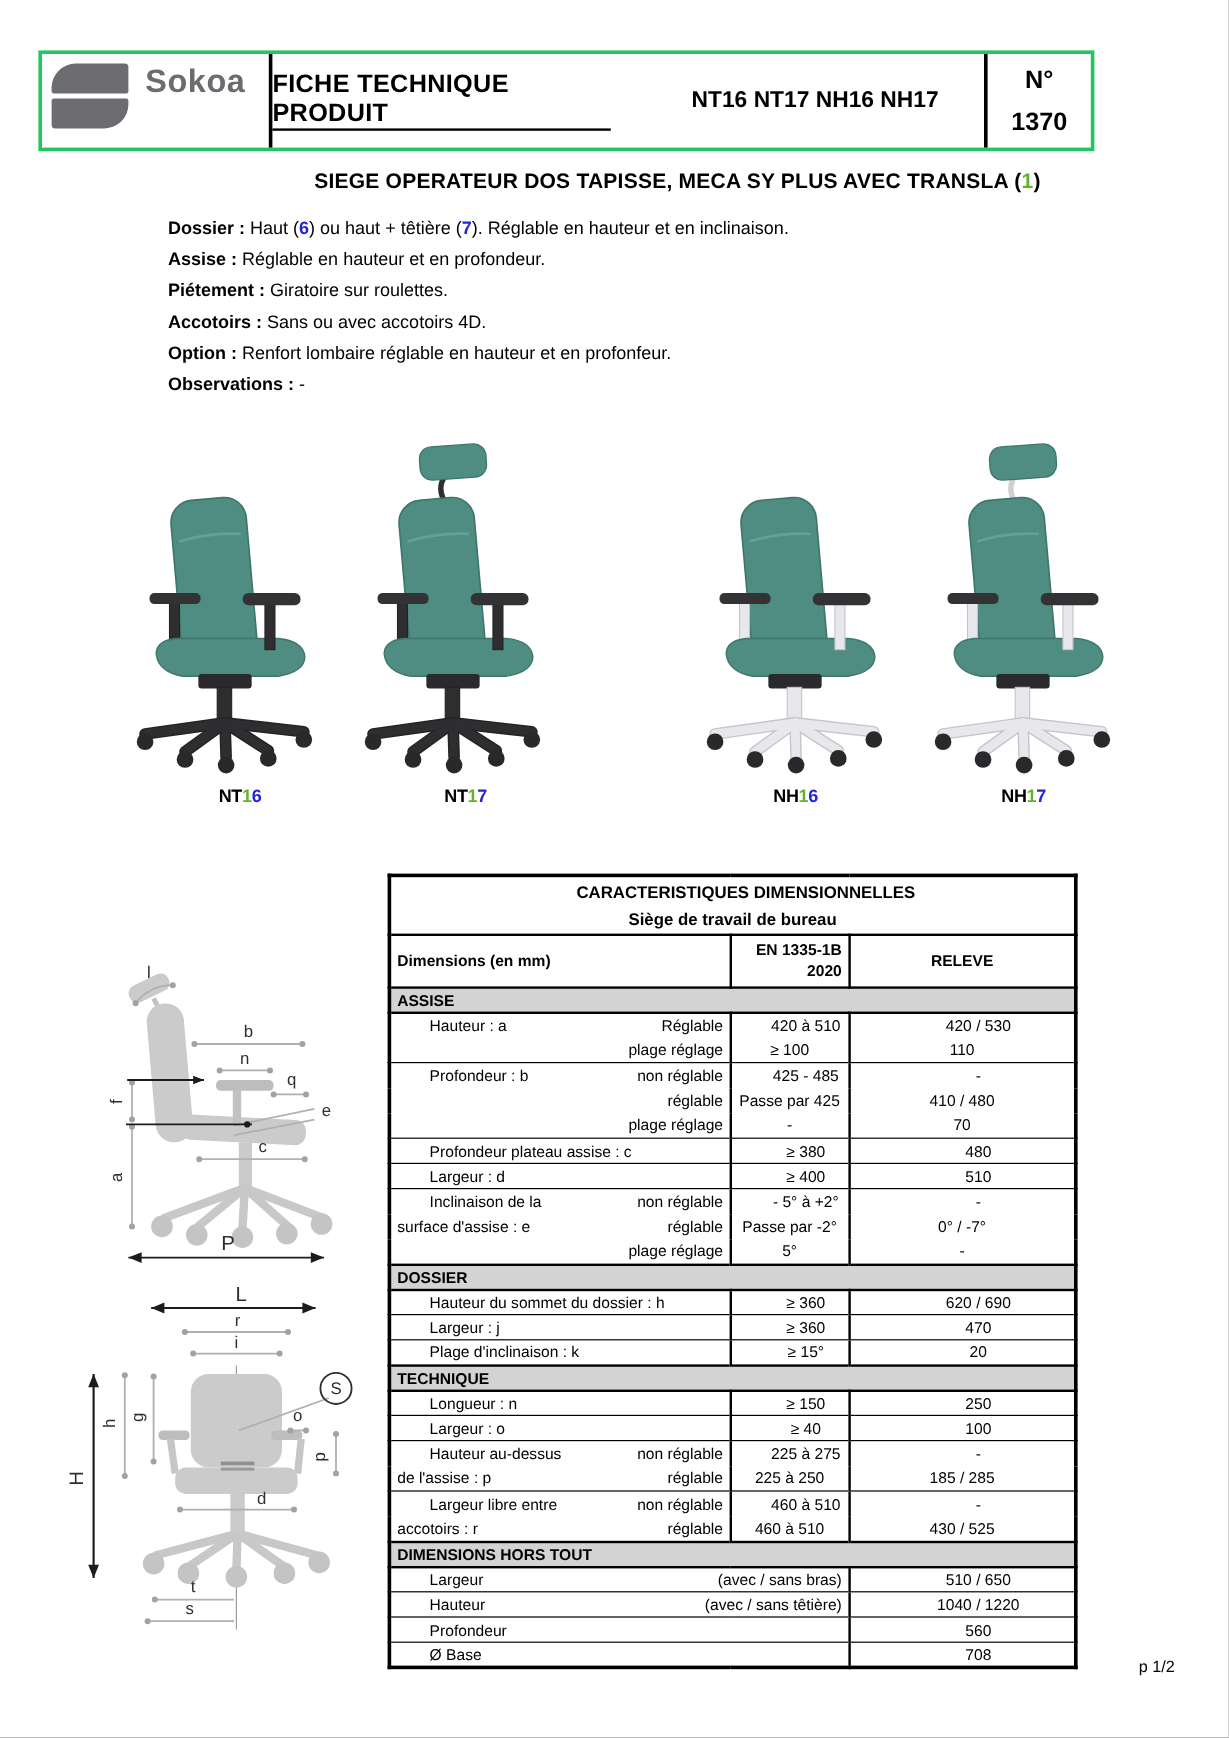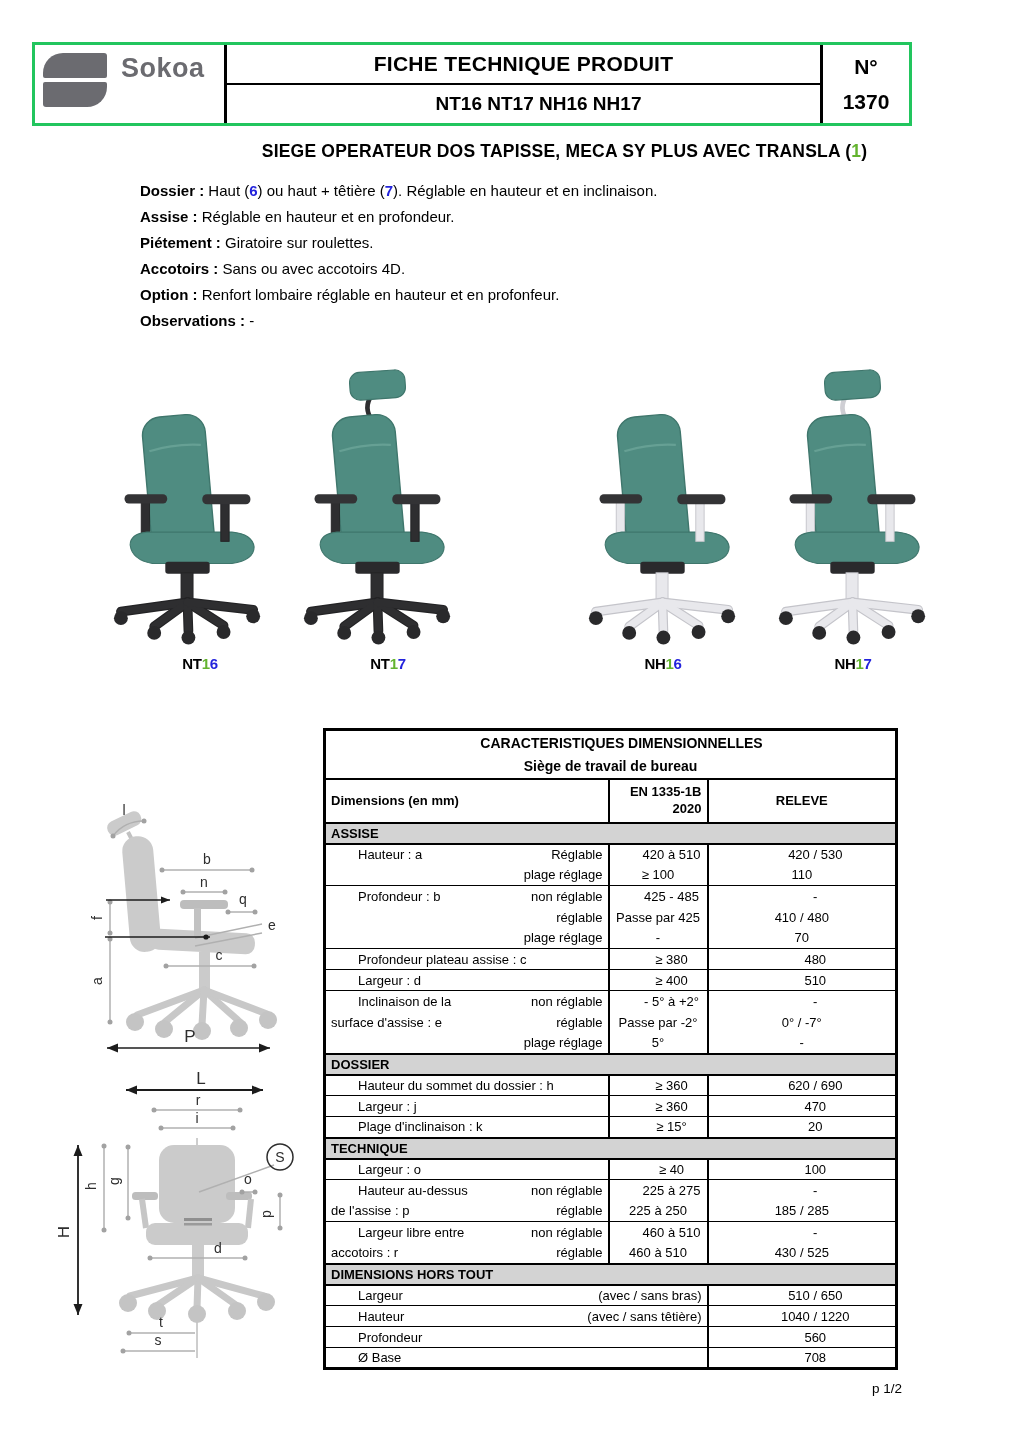--- a/index.html
+++ b/index.html
@@ -10,21 +10,21 @@
   .header-box{position:absolute;left:32px;top:42px;width:880px;height:84px;
               border:3px solid #22c55e;display:flex;box-sizing:border-box;}
   .logo-cell{width:192px;border-right:3px solid #000;box-sizing:border-box;
              display:flex;align-items:flex-start;padding:6px 8px;}
   .logo-mark{width:72px;height:58px;position:relative;flex:0 0 auto;}
   .logo-top{position:absolute;left:0;top:2px;width:64px;height:25px;background:var(--logo-gray);
             border-radius:20px 3px 2px 2px;}
   .logo-bot{position:absolute;left:0;top:31px;width:64px;height:25px;background:var(--logo-gray);
             border-radius:2px 2px 20px 3px;}
   .logo-text{font-weight:bold;font-size:27px;color:var(--logo-gray);margin-left:6px;margin-top:2px;letter-spacing:.5px;}
-  .title-cell{flex:1;border-right:3px solid #000;box-sizing:border-box;display:flex;flex-direction:column;}
+  .title-cell{flex:1;border-right:3px solid #000;box-sizing:border-box;display:flex;flex-direction:row;align-items:center;}
   .title-row{flex:1;display:flex;align-items:center;justify-content:center;
              font-weight:bold;font-size:21px;border-bottom:2.5px solid #000;letter-spacing:.3px;}
   .models-row{flex:1;display:flex;align-items:center;justify-content:center;font-weight:bold;font-size:19px;padding-left:30px;}
   .num-cell{width:86px;display:flex;flex-direction:column;align-items:center;justify-content:space-around;
             font-weight:bold;font-size:21px;padding:4px 0;}
 
   
   .product-title{position:absolute;left:105px;right:0;top:141px;text-align:center;
                  font-weight:bold;font-size:17.5px;letter-spacing:.2px;}
   .green-d{color:var(--accent-green);}
@@ -56,21 +56,21 @@
   tr.section td{background:var(--section-gray);font-weight:bold;
                 border-top:2px solid #000;border-bottom:2px solid #000;}
   tr.gfirst td{border-top:1.8px solid #000;padding-left:32px;}
   td.lc1{border-right:2px solid #000;}
   td.lc2{border-right:2.5px solid #000;text-align:center;}
   td.lc3{text-align:center;}
   td.mc{border-right:2.5px solid #000;}
   .lblrow{display:flex;justify-content:space-between;}
   .lblrow .qual{font-weight:normal;}
 
-  .footer-page{position:absolute;top:1381px;left:872px;font-size:13.5px;text-align:right;}
+  .footer-page{position:absolute;top:1381px;left:949px;font-size:13.5px;text-align:right;}
 </style>
 </head>
 <body>
 
 <div class="page" style="--accent-green: #63b32e; --accent-blue: #2323dc; --section-gray: #d3d3d3; --logo-gray: #6b6b70;">
 
   <div class="header-box">
     <div class="logo-cell">
       <div class="logo-mark">
         <div class="logo-top"></div>
@@ -529,20 +529,30 @@
           </td>
           <td class="lc2">≥ 15°</td>
           <td class="lc3">20</td>
         </tr>
         <tr class="section">
           <td colspan="3">TECHNIQUE</td>
         </tr>
         <tr class="gfirst">
           <td class="lc1">
             <div class="lblrow">
+              <span class="lbl">Longueur : n</span>
+              <span class="qual"></span>
+            </div>
+          </td>
+          <td class="lc2">≥ 150</td>
+          <td class="lc3">250</td>
+        </tr>
+        <tr class="gfirst">
+          <td class="lc1">
+            <div class="lblrow">
               <span class="lbl">Largeur : o</span>
               <span class="qual"></span>
             </div>
           </td>
           <td class="lc2">≥ 40</td>
           <td class="lc3">100</td>
         </tr>
         <tr class="gfirst">
           <td class="lc1">
             <div class="lblrow">

